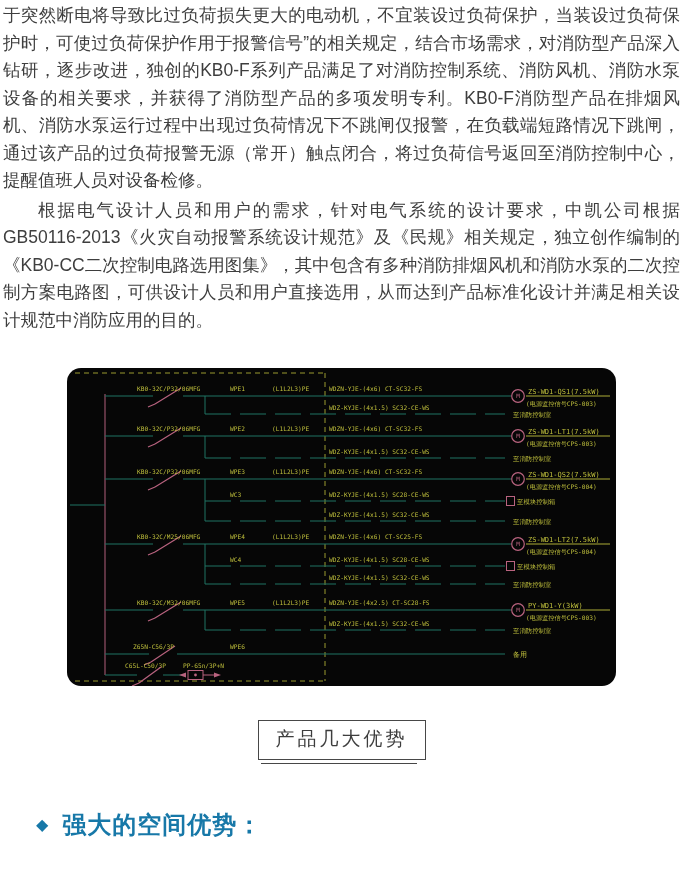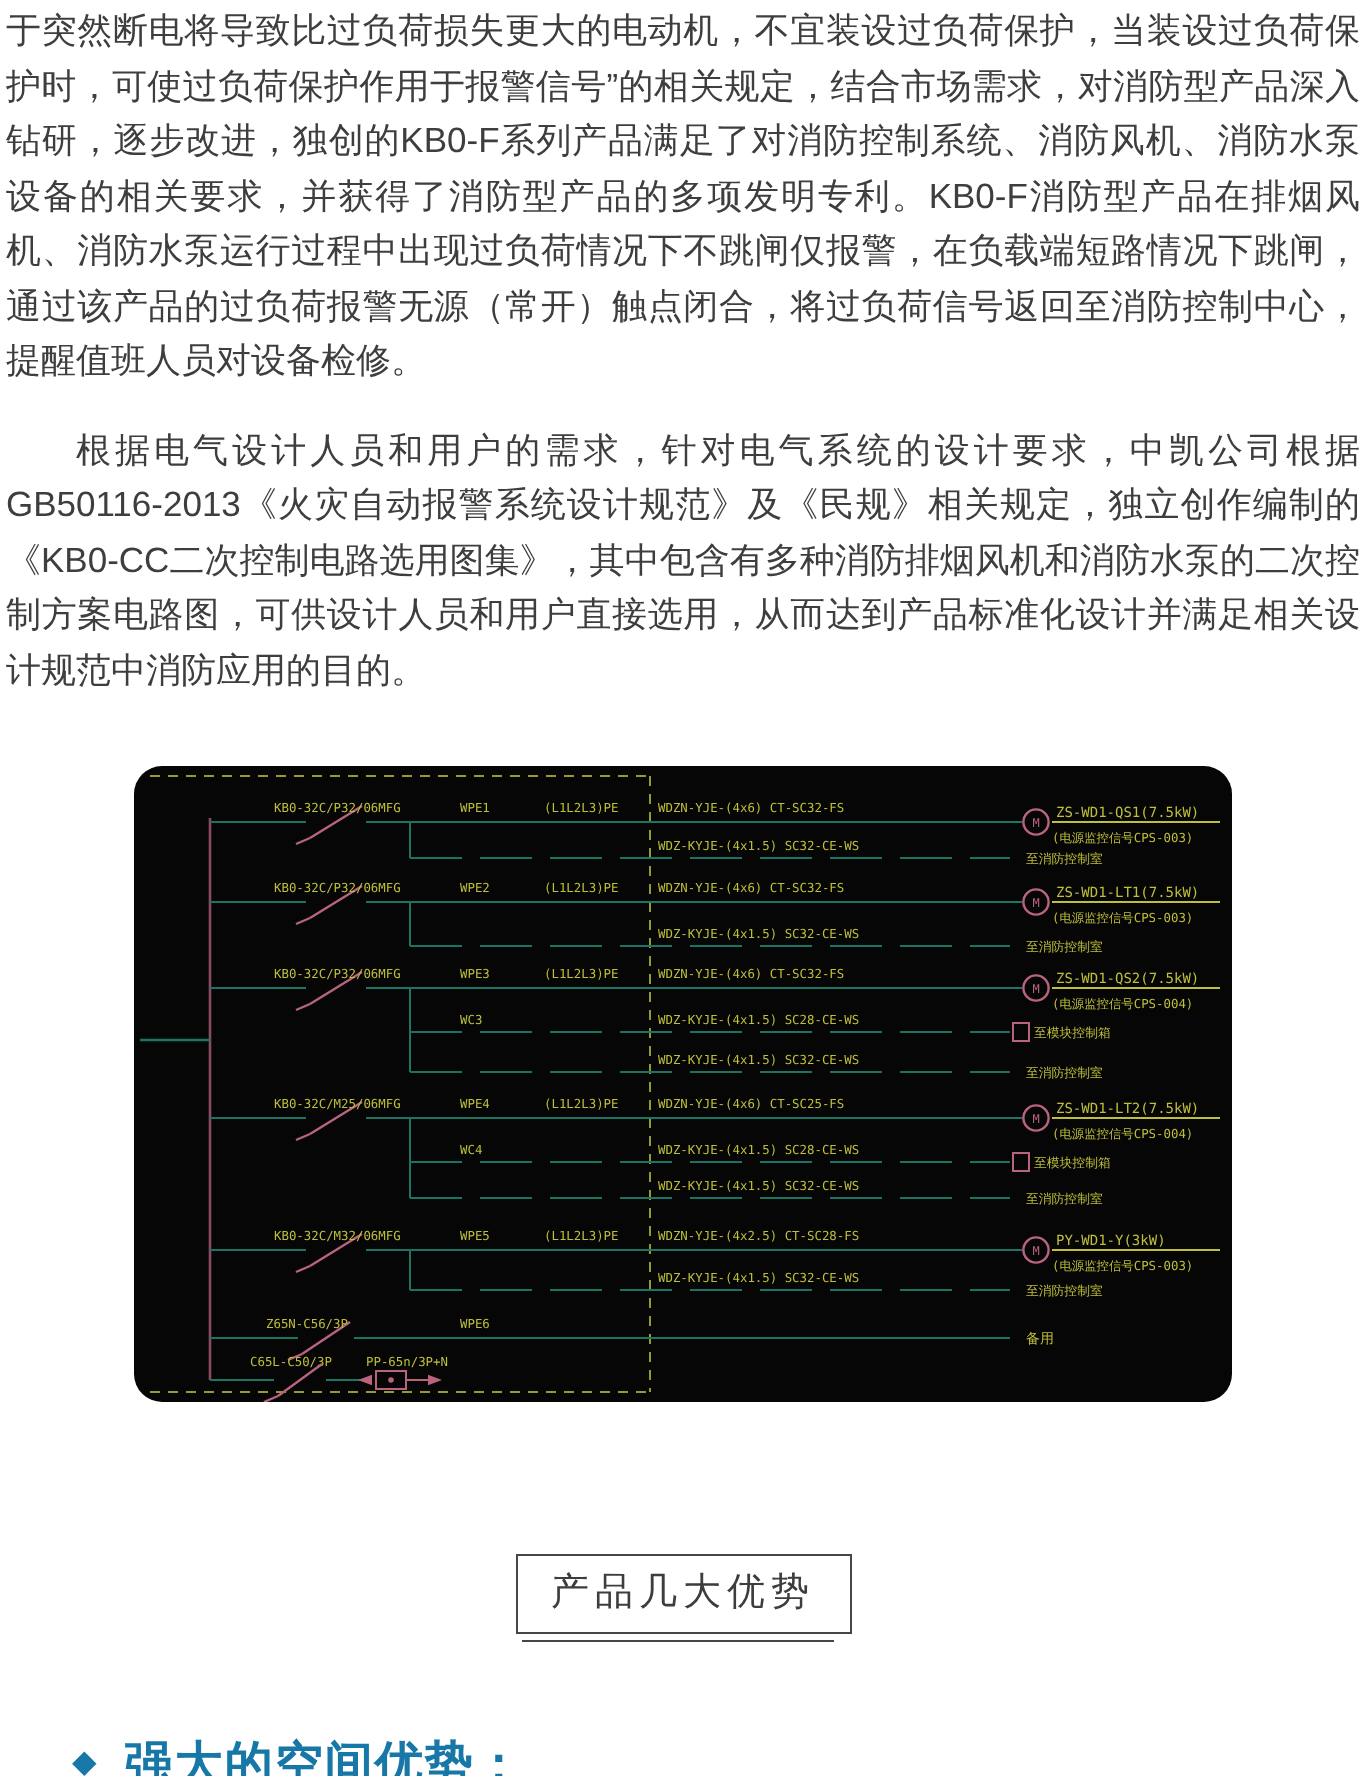--- a/index.html
+++ b/index.html
@@ -1,22 +1,22 @@
 <!DOCTYPE html>
 <html><head>
 <meta charset="utf-8">
 <style>
   html,body{margin:0;padding:0;}
   body{background:#ffffff;font-family:"Liberation Sans","DejaVu Sans",sans-serif;}
   .page{width:683px;height:888px;background:#ffffff;overflow:hidden;position:relative;}
   .para{margin:0;padding:2px 3px 0 3px;font-size:17.5px;line-height:27.5px;color:#3e3e3e;text-align:justify;}
-  .para.indent{margin-top:15px;text-indent:2em;}
+  .para.indent{text-indent:2em;}
   figure.diagram{margin:34px 0 0 67px;padding:0;width:549px;height:318px;background:#060606;border-radius:14px;overflow:hidden;}
   figure.diagram svg{display:block;}
-  .section-box-wrap{margin-top:76px;display:flex;justify-content:center;}
+  .section-box-wrap{margin-top:34px;display:flex;justify-content:center;}
   .section-box{position:relative;border:1px solid #474747;padding:5px 17px 7px 17px;font-size:19px;letter-spacing:3px;color:#3d3d3d;background:#fff;}
   .section-box::after{content:"";position:absolute;left:2px;right:8px;bottom:-5px;height:1px;background:#474747;}
   .bullet-line{margin:49px 0 0 36px;display:flex;align-items:center;gap:14px;}
   .diamond{font-size:16px;line-height:1;}
   .bullet-text{font-size:24px;font-weight:bold;letter-spacing:1px;}
   text{font-family:"DejaVu Sans Mono","Liberation Mono",monospace;}
 </style>
 </head>
 <body>
 

